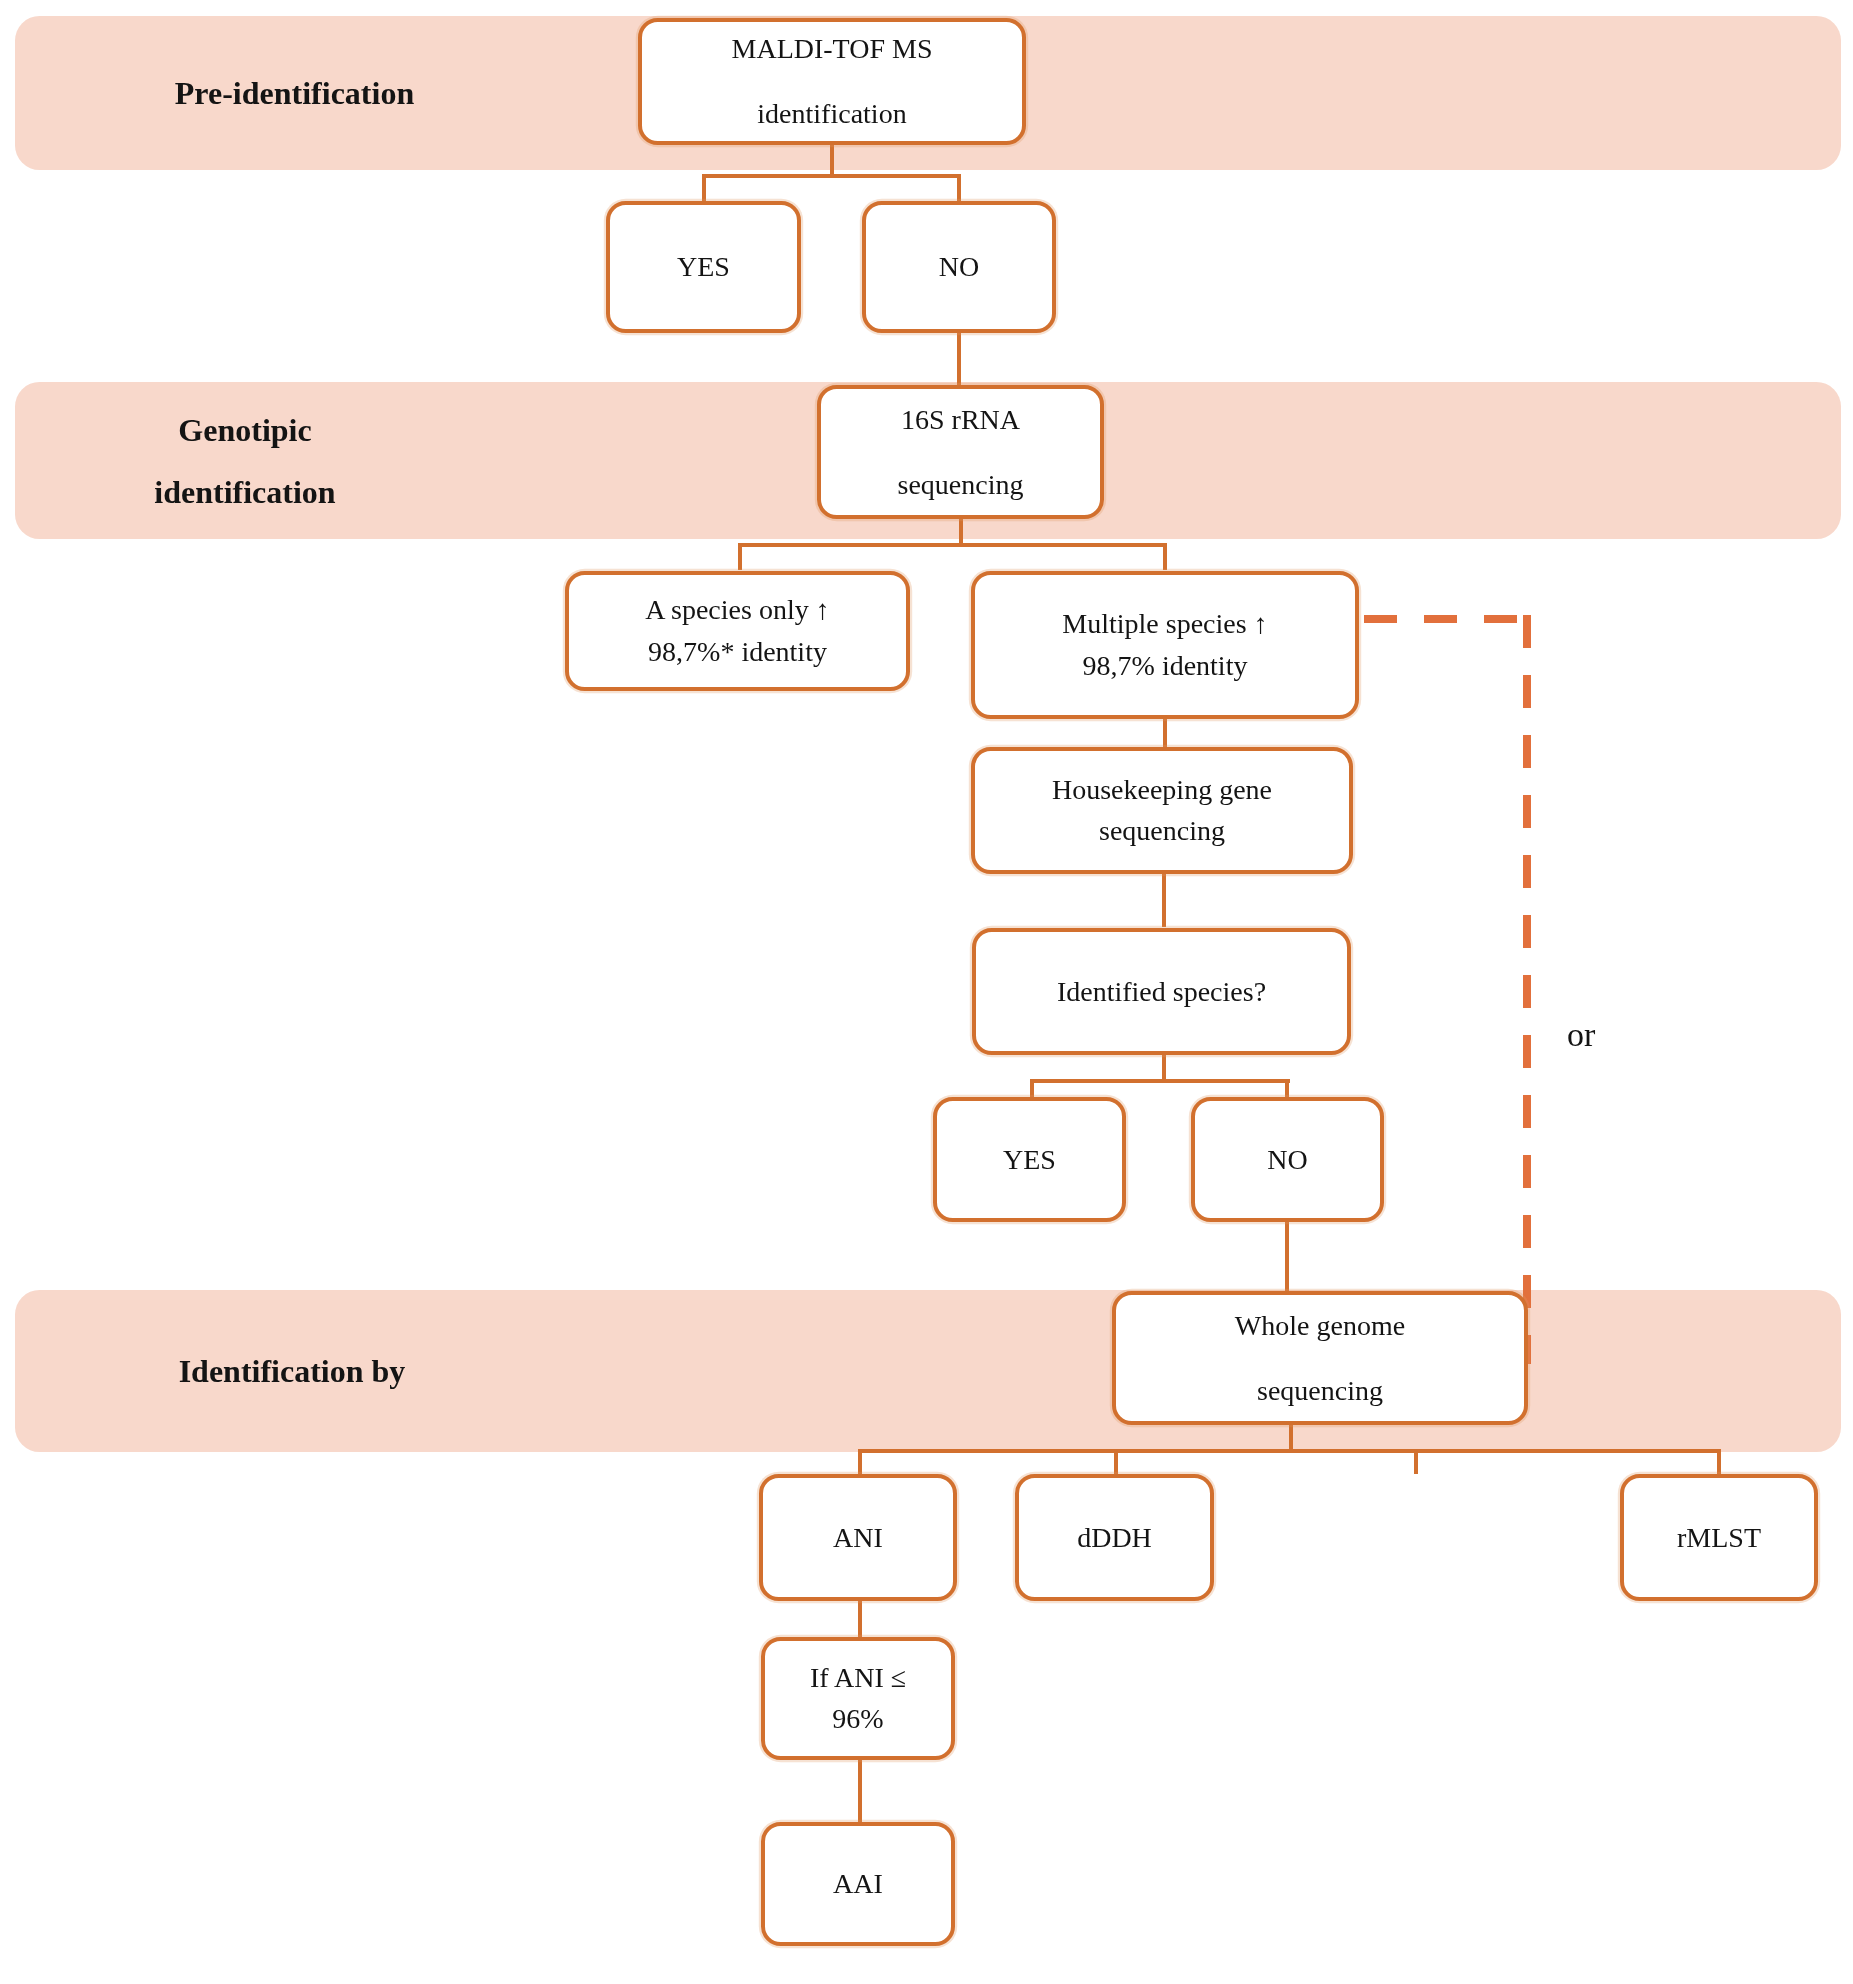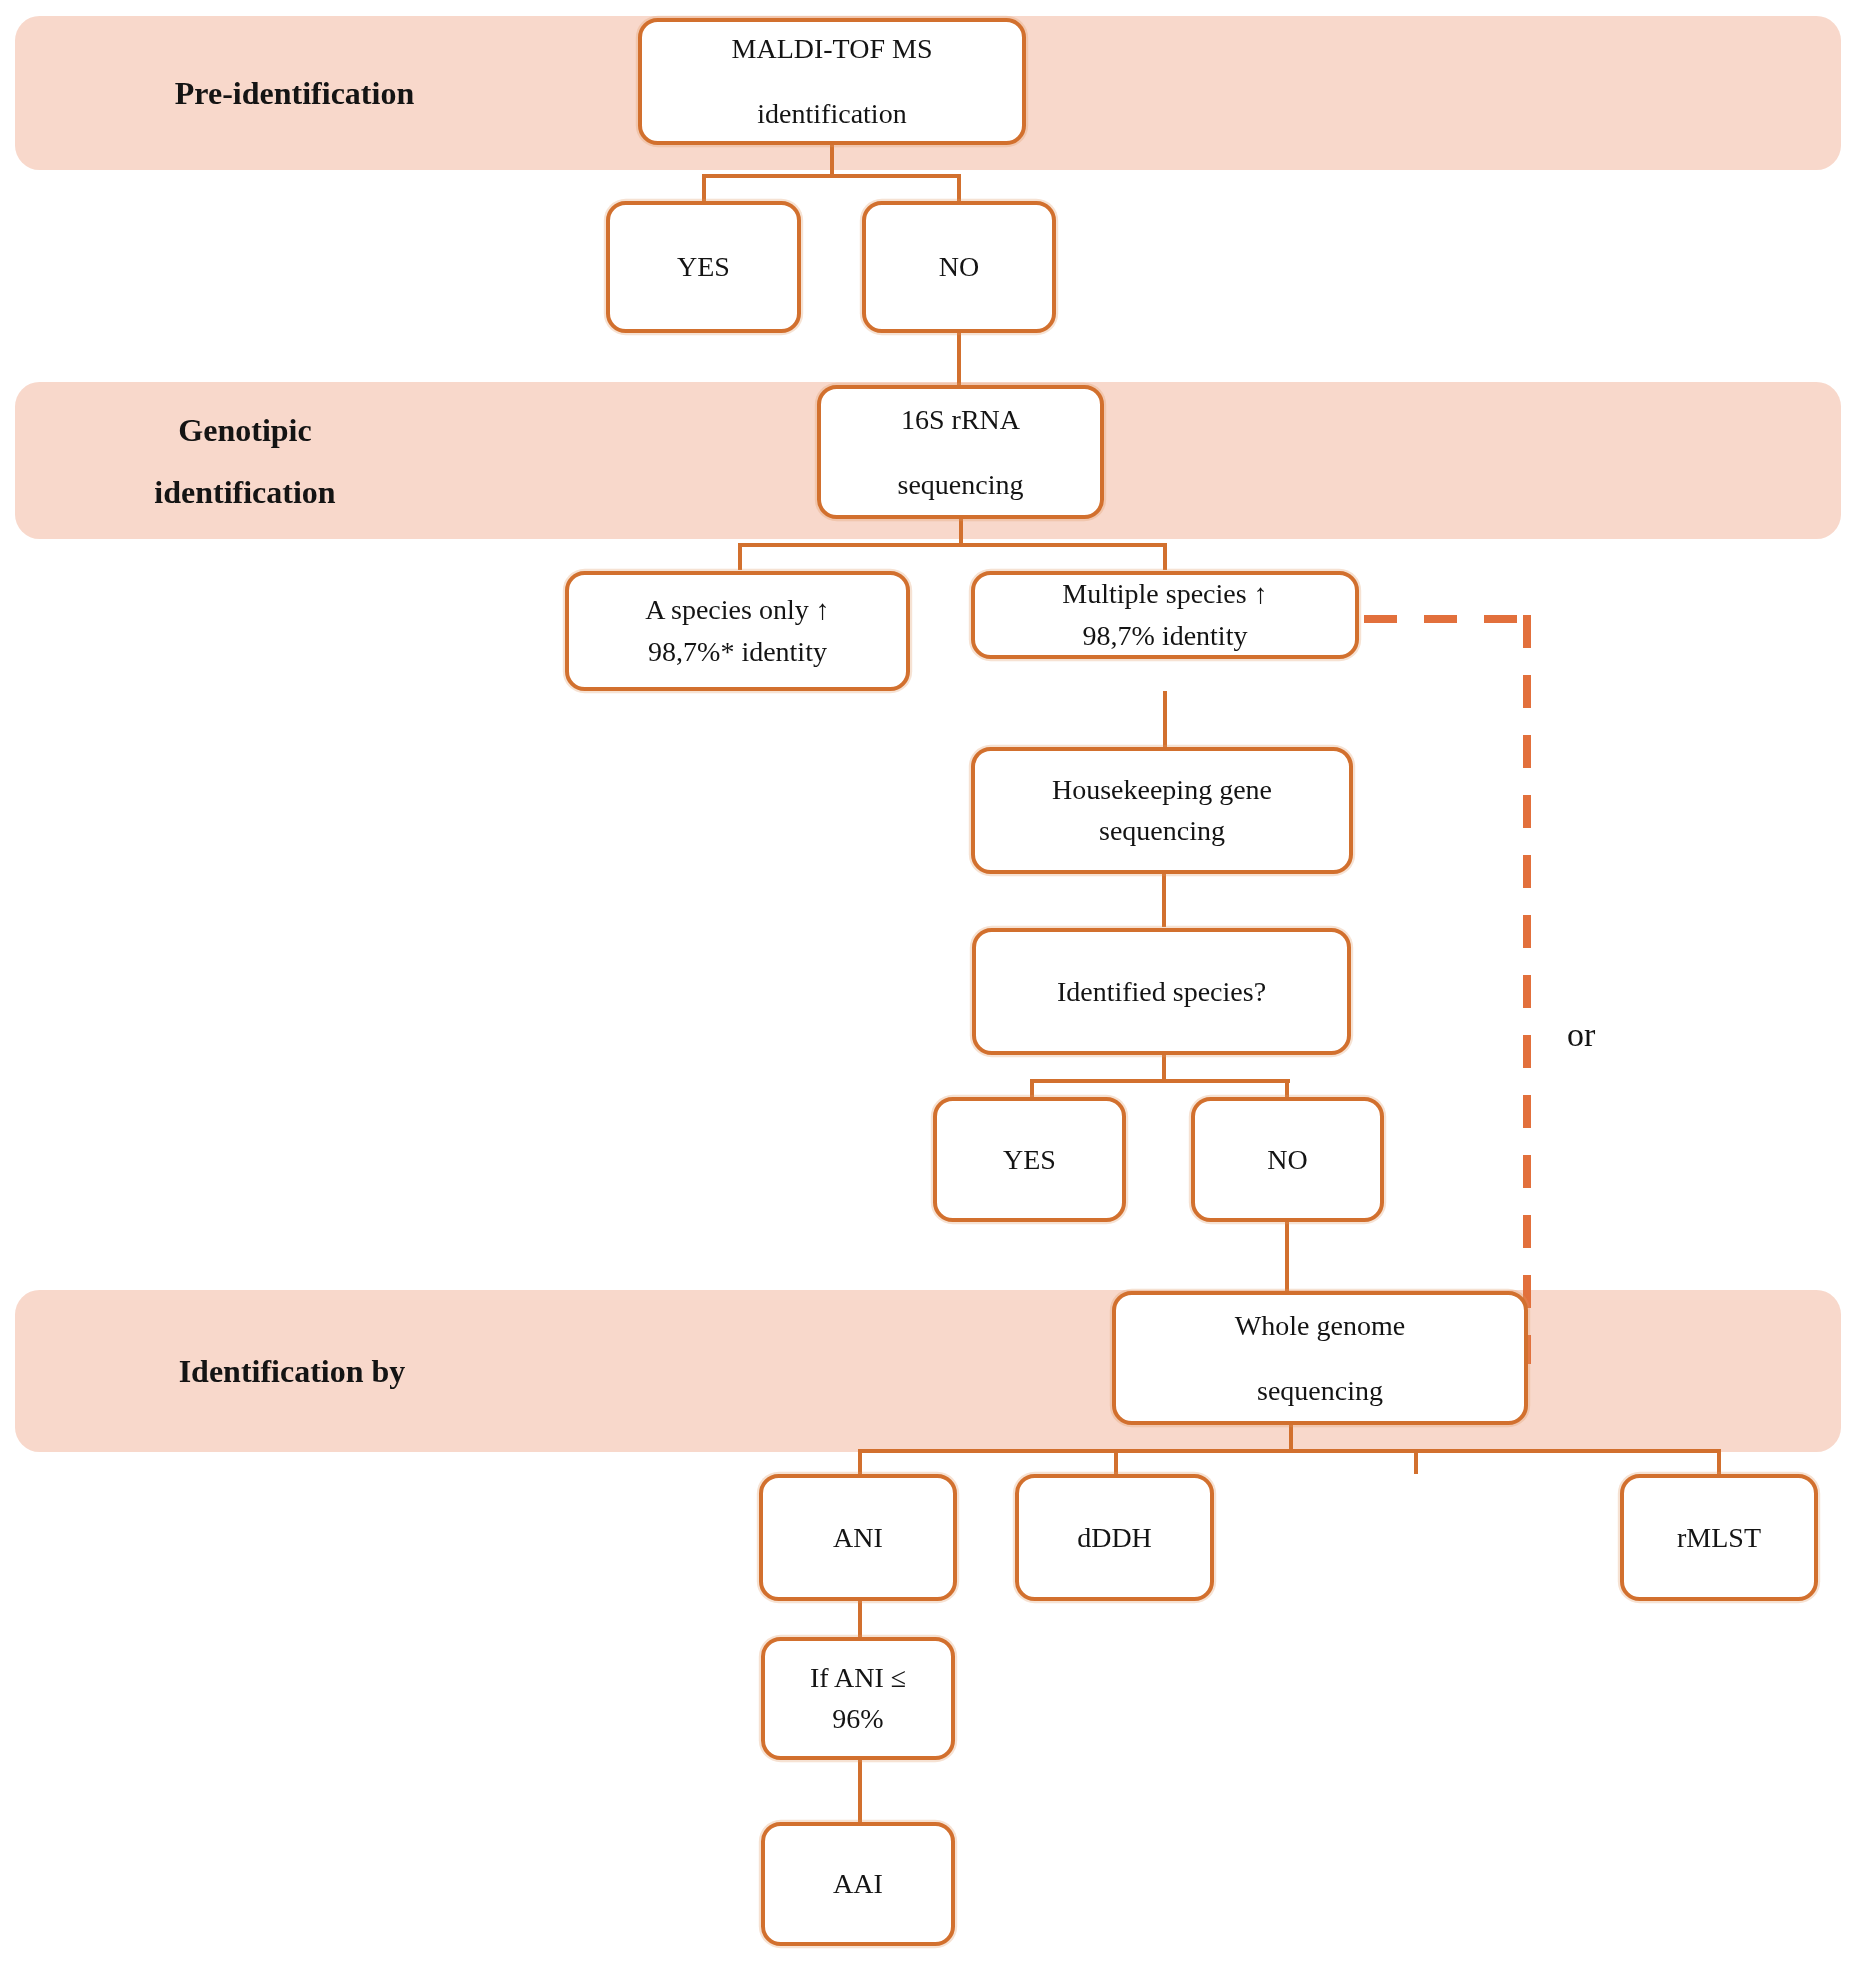--- a/index.html
+++ b/index.html
@@ -105,21 +105,21 @@
   <div class="node gap-lg" style="left:817px;top:385px;width:287px;height:134px;">
     <span>16S rRNA</span>
     <span>sequencing</span>
   </div>
 
   <div class="node gap-sm" style="left:565px;top:571px;width:345px;height:120px;">
     <span>A species only ↑</span>
     <span>98,7%* identity</span>
   </div>
 
-  <div class="node gap-sm" style="left:971px;top:571px;width:388px;height:88px;">
+  <div class="node gap-sm" style="left:971px;top:571px;width:388px;height:148px;">
     <span>Multiple species ↑</span>
     <span>98,7% identity</span>
   </div>
 
   <div class="node gap-sm" style="left:971px;top:747px;width:382px;height:127px;">
     <span>Housekeeping gene</span>
     <span>sequencing</span>
   </div>
 
   <div class="node" style="left:972px;top:928px;width:379px;height:127px;">

